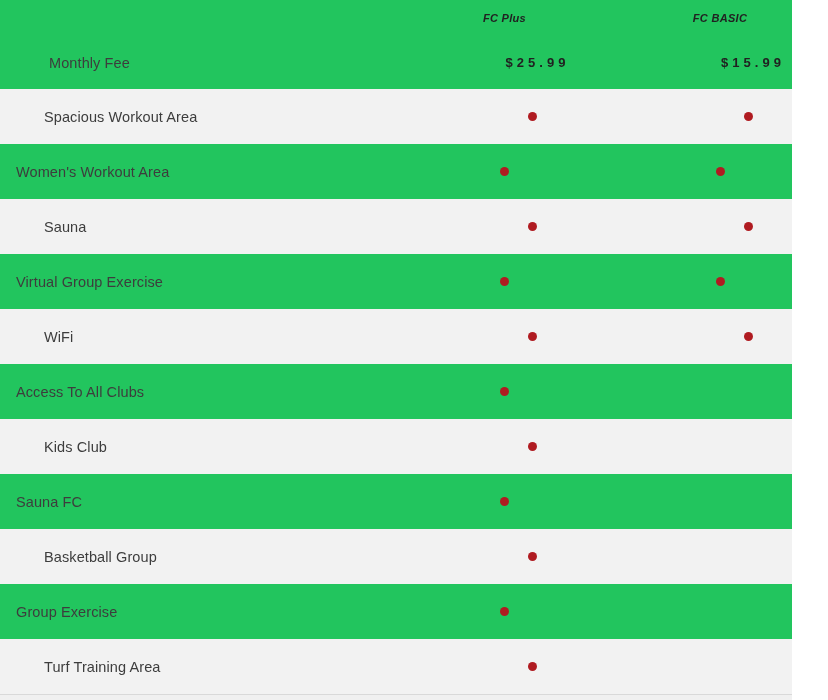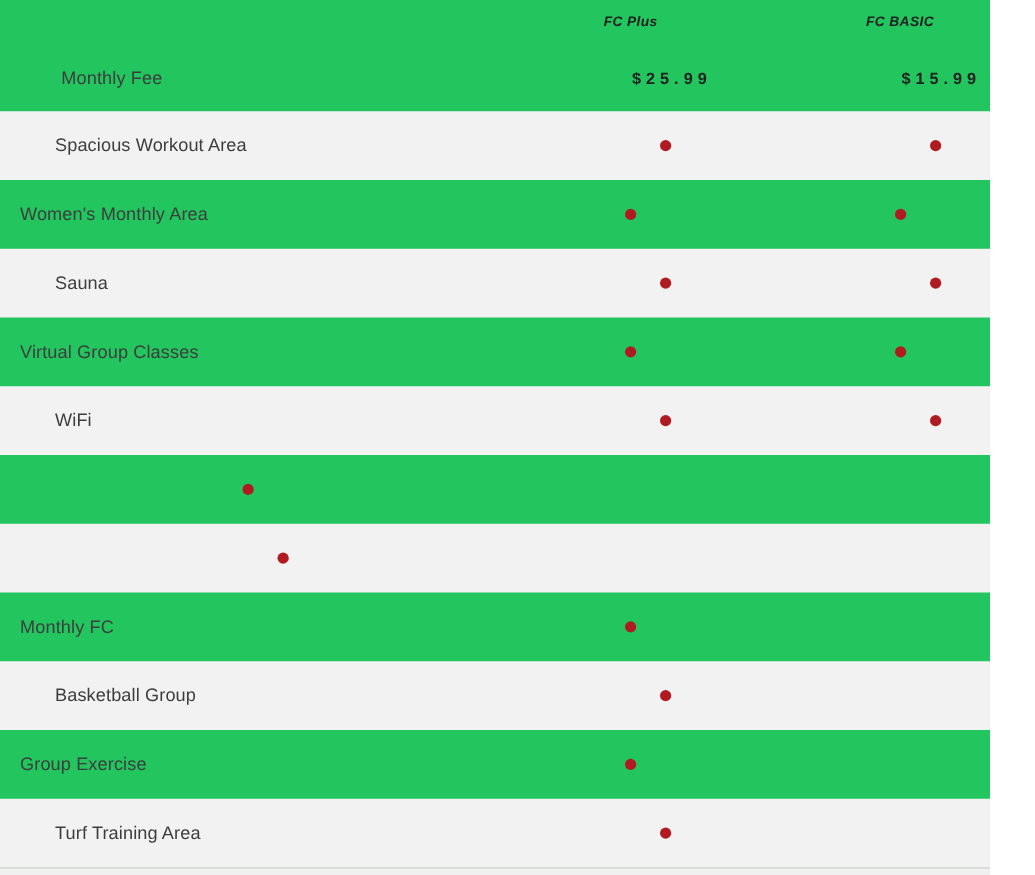--- a/index.html
+++ b/index.html
@@ -84,69 +84,71 @@
       <div class="row feature-row alt">
         <div class="cell label-cell">Spacious Workout Area</div>
         <div class="cell center">
           <span class="dot"></span>
         </div>
         <div class="cell center">
           <span class="dot"></span>
         </div>
       </div>
       <div class="row feature-row">
-        <div class="cell label-cell">Women's Monthly Area</div>
+        <div class="cell label-cell">Women's Workout Area</div>
         <div class="cell center">
           <span class="dot"></span>
         </div>
         <div class="cell center">
           <span class="dot"></span>
         </div>
       </div>
       <div class="row feature-row alt">
         <div class="cell label-cell">Sauna</div>
         <div class="cell center">
           <span class="dot"></span>
         </div>
         <div class="cell center">
           <span class="dot"></span>
         </div>
       </div>
       <div class="row feature-row">
-        <div class="cell label-cell">Virtual Group Classes</div>
+        <div class="cell label-cell">Virtual Group Exercise</div>
         <div class="cell center">
           <span class="dot"></span>
         </div>
         <div class="cell center">
           <span class="dot"></span>
         </div>
       </div>
       <div class="row feature-row alt">
         <div class="cell label-cell">WiFi</div>
         <div class="cell center">
           <span class="dot"></span>
         </div>
         <div class="cell center">
           <span class="dot"></span>
         </div>
       </div>
       <div class="row feature-row">
+        <div class="cell label-cell">Access To All Clubs</div>
         <div class="cell center">
           <span class="dot"></span>
         </div>
         <div class="cell center"></div>
       </div>
       <div class="row feature-row alt">
+        <div class="cell label-cell">Kids Club</div>
         <div class="cell center">
           <span class="dot"></span>
         </div>
         <div class="cell center"></div>
       </div>
       <div class="row feature-row">
-        <div class="cell label-cell">Monthly FC</div>
+        <div class="cell label-cell">Sauna FC</div>
         <div class="cell center">
           <span class="dot"></span>
         </div>
         <div class="cell center"></div>
       </div>
       <div class="row feature-row alt">
         <div class="cell label-cell">Basketball Group</div>
         <div class="cell center">
           <span class="dot"></span>
         </div>

